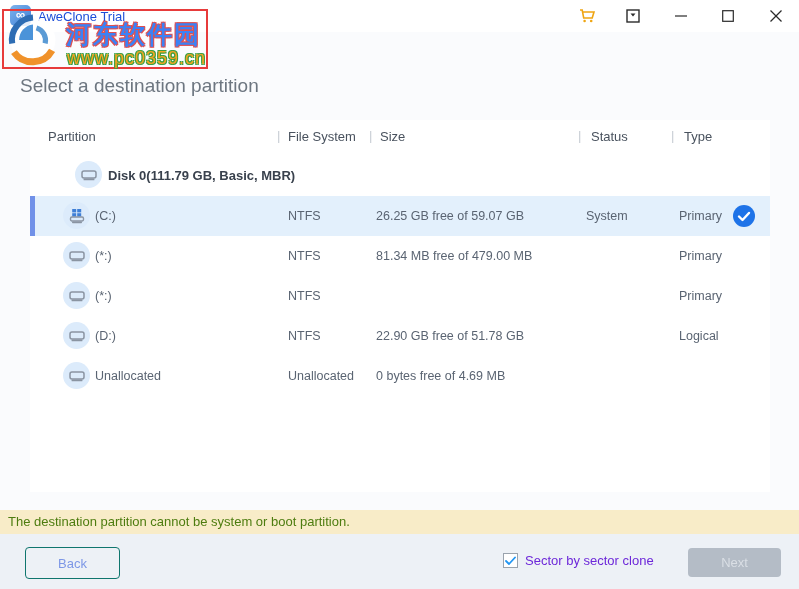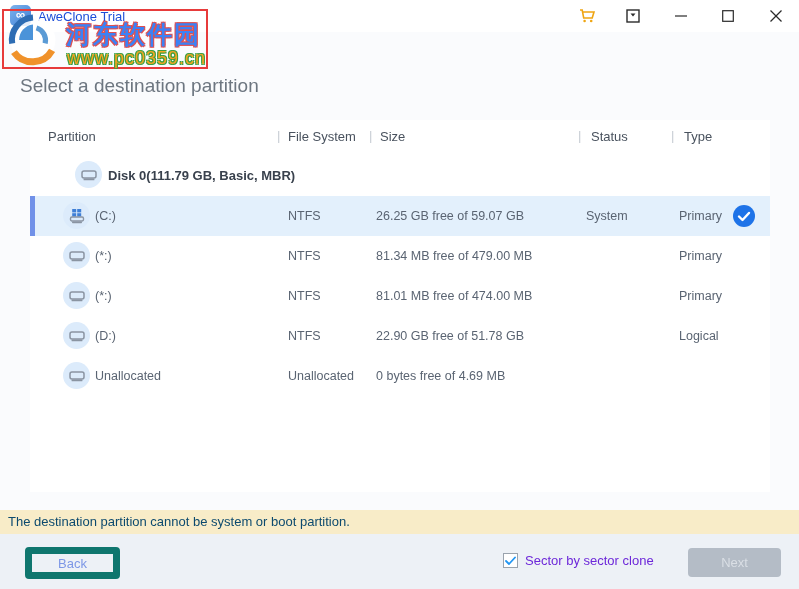--- a/index.html
+++ b/index.html
@@ -69,28 +69,28 @@
     background:#dcebfb; display:flex; align-items:center; justify-content:center;
   }
   .group-row .drive-badge { left:45px; top:7px; }
   .trow .drive-badge { top:6px; }
 
   .check-badge { position:absolute; right:15px; top:9px; width:22px; height:22px; }
 
   
   .warning-bar {
     position:absolute; left:0; top:510px; width:799px; height:32px; background:#f8ecc8;
-    color:#0c4a6e; font-size:13px; line-height:24px; padding-left:8px;
+    color:#4d7c0f; font-size:13px; line-height:24px; padding-left:8px;
   }
 
   
   .footer { position:absolute; left:0; top:534px; width:799px; height:55px; background:#edf1f6; }
   .back-btn {
     position:absolute; left:25px; top:13px; width:95px; height:32px;
-    border:7px solid #0f766e; border-radius:4px; background:transparent;
+    border:1px solid #0f766e; border-radius:4px; background:transparent;
     color:#7d97e6; font-size:13px; font-family:"Liberation Sans", sans-serif; cursor:pointer;
   }
   .next-btn {
     position:absolute; left:688px; top:14px; width:93px; height:29px;
     border:none; border-radius:4px; background:#b4bcc6; color:#dadfe5;
     font-size:13px; font-family:"Liberation Sans", sans-serif;
   }
   .sector-check { position:absolute; left:503px; top:19px; width:15px; height:15px;
     background:#ffffff; border:1px solid #9aa3ad; display:flex; align-items:center; justify-content:center; cursor:pointer; }
   .sector-label { position:absolute; left:525px; top:19px; font-size:13px; color:#6d28d9; }
@@ -210,21 +210,20 @@
 
     <div class="trow">
       <span class="drive-badge">
         <svg width="16" height="13" viewBox="0 0 16 13">
           <rect x="1" y="3" width="14" height="7" rx="2" fill="none" stroke="#8a94a2" stroke-width="1.5"></rect>
           <rect x="2.5" y="10.5" width="11" height="1.8" rx="0.9" fill="#8a94a2"></rect>
         </svg>
       </span>
       <span class="cell c-part">(*:)</span>
       <span class="cell c-fs">NTFS</span>
-      <span class="cell c-size">81.01 MB free of 474.00 MB</span>
       <span class="cell c-status"></span>
       <span class="cell c-type">Primary</span>
     </div>
 
     <div class="trow">
       <span class="drive-badge">
         <svg width="16" height="13" viewBox="0 0 16 13">
           <rect x="1" y="3" width="14" height="7" rx="2" fill="none" stroke="#8a94a2" stroke-width="1.5"></rect>
           <rect x="2.5" y="10.5" width="11" height="1.8" rx="0.9" fill="#8a94a2"></rect>
         </svg>

